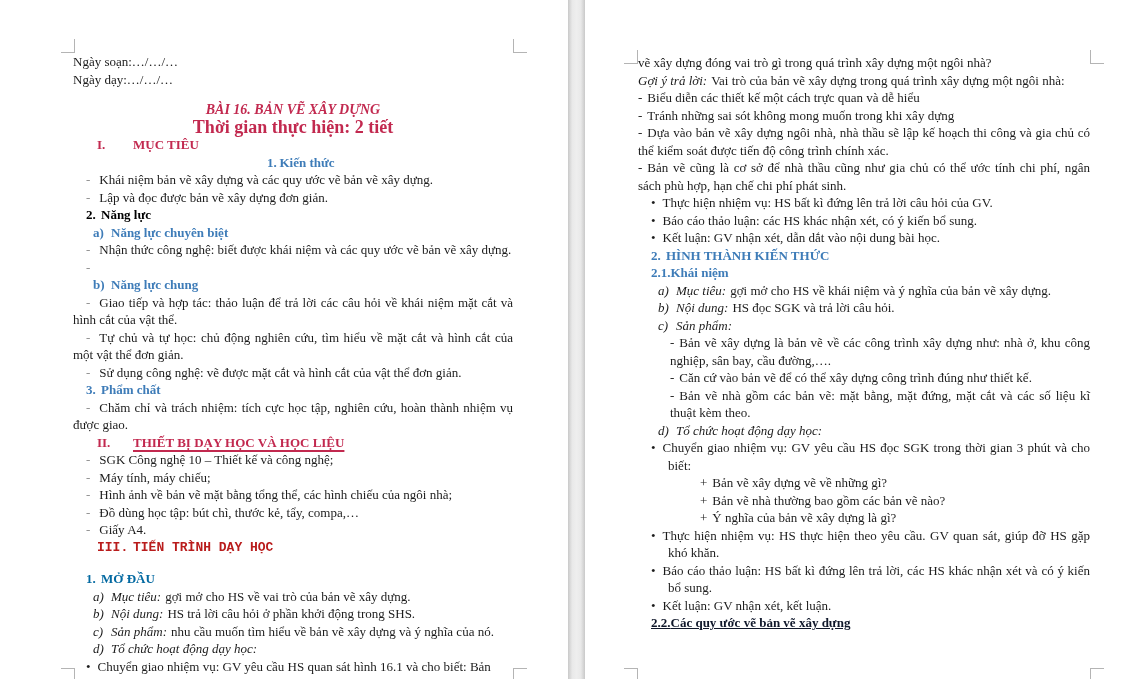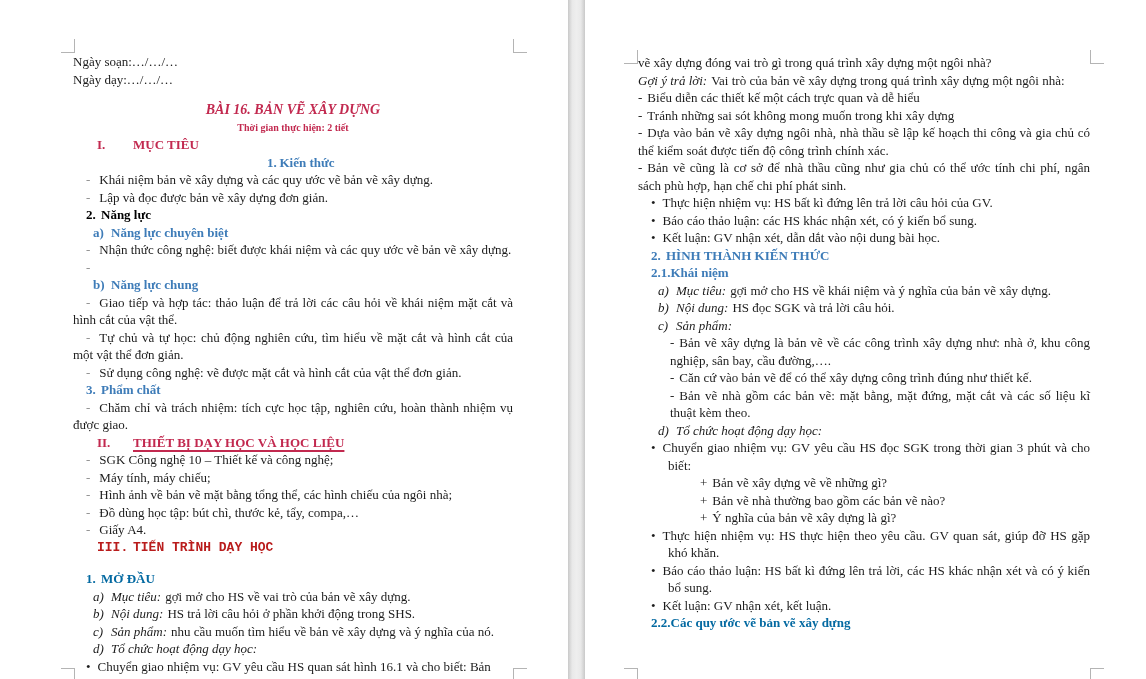--- a/index.html
+++ b/index.html
@@ -15,21 +15,21 @@
     position:absolute;top:0;left:568px;width:17px;height:679px;
     background:linear-gradient(90deg,#c9c9c9 0,#e9e9e9 25%,#eeeeee 50%,#e9e9e9 75%,#c9c9c9 100%);
   }
   .content{position:absolute;font-size:13px;line-height:17.5px;color:#1c1c1c;}
   #page1 .content{left:73px;top:53px;width:440px;}
   #page2 .content{left:53px;top:54px;width:452px;}
   p{margin:0;text-align:justify;}
   .nw{white-space:nowrap;text-align:left;}
   .spacer{height:11px;}
   .p-title{text-align:center;font-weight:bold;font-size:14px;margin-top:2px;font-style:italic;}
-  .p-subtitle{text-align:center;font-weight:bold;font-size:10px;}
+  .p-subtitle{text-align:center;font-weight:bold;font-size:18px;}
   .p-hred{font-weight:bold;padding-left:24px;text-align:left;}
   .p-hred .mk{display:inline-block;min-width:36px;}
   .p-hblue{font-weight:bold;padding-left:13px;text-align:left;}
   .p-hblue .mk{display:inline-block;min-width:15px;}
   .p-hblue2{font-weight:bold;padding-left:20px;text-align:left;}
   .p-hblue2 .mk{display:inline-block;min-width:18px;}
   .p-subblue{font-weight:bold;padding-left:13px;text-align:left;}
   .p-dash{text-indent:13px;}
   .p-dash .mk{margin-right:9px;}
   .p-bullet{padding-left:30px;text-indent:-17px;}
@@ -127,21 +127,21 @@
       <p class="p-idash nw"><span class="mk">-</span><span>Căn cứ vào bản vẽ để có thể xây dựng công trình đúng như thiết kế.</span></p>
       <p class="p-idash"><span class="mk">-</span><span>Bản vẽ nhà gồm các bản vẽ: mặt bằng, mặt đứng, mặt cắt và các số liệu kĩ thuật kèm theo.</span></p>
       <p class="p-letter nw"><span class="mk">d)</span><span class="lbl">Tổ chức hoạt động dạy học:</span></p>
       <p class="p-bullet"><span class="mk">•</span><span>Chuyển giao nhiệm vụ: GV yêu cầu HS đọc SGK trong thời gian 3 phút và cho biết:</span></p>
       <p class="p-plus nw"><span class="mk">+</span><span>Bản vẽ xây dựng vẽ về những gì?</span></p>
       <p class="p-plus nw"><span class="mk">+</span><span>Bản vẽ nhà thường bao gồm các bản vẽ nào?</span></p>
       <p class="p-plus nw"><span class="mk">+</span><span>Ý nghĩa của bản vẽ xây dựng là gì?</span></p>
       <p class="p-bullet"><span class="mk">•</span><span>Thực hiện nhiệm vụ: HS thực hiện theo yêu cầu. GV quan sát, giúp đỡ HS gặp khó khăn.</span></p>
       <p class="p-bullet"><span class="mk">•</span><span>Báo cáo thảo luận: HS bất kì đứng lên trả lời, các HS khác nhận xét và có ý kiến bổ sung.</span></p>
       <p class="p-bullet nw"><span class="mk">•</span><span>Kết luận: GV nhận xét, kết luận.</span></p>
-      <p class="p-subblue" style="color: #0369a1;"><span class="mk">2.2.</span><span class="lbl">Các quy ước vẽ bản vẽ xây dựng</span></p>
+      <p class="p-subblue" style="color: #0f172a; text-decoration: underline;"><span class="mk">2.2.</span><span class="lbl">Các quy ước vẽ bản vẽ xây dựng</span></p>
     </div>
 </div>
 
 <div class="mark mk-tl" style="left:61px;top:39px"></div>
 <div class="mark mk-tr" style="left:513px;top:39px"></div>
 <div class="mark mk-bl" style="left:61px;top:668px"></div>
 <div class="mark mk-br" style="left:513px;top:668px"></div>
 
 <div class="mark mk-tl" style="left:624px;top:50px"></div>
 <div class="mark mk-tr" style="left:1090px;top:50px"></div>

